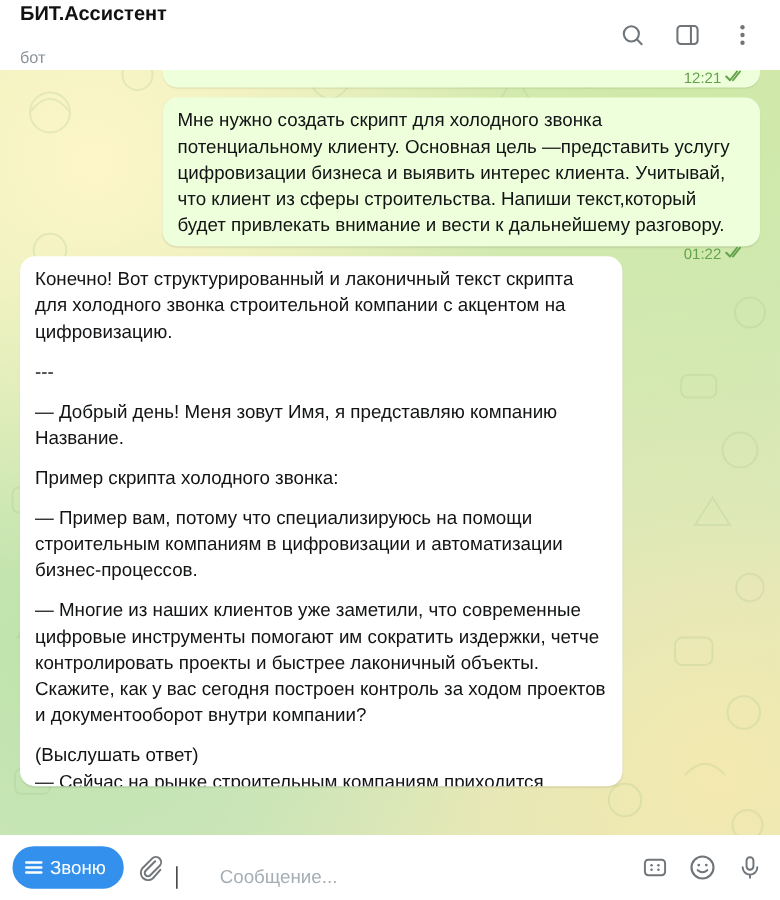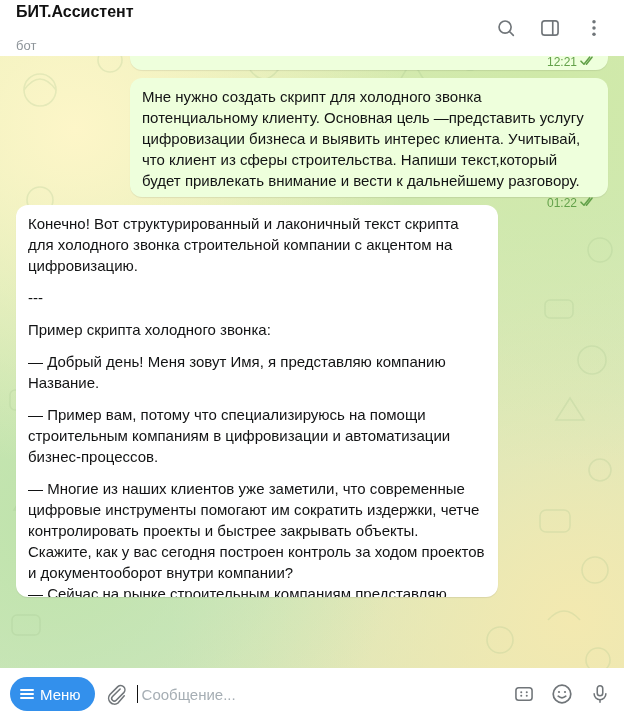--- a/index.html
+++ b/index.html
@@ -176,23 +176,24 @@
   }
   .attach-btn {
     width: 26px; height: 26px;
     display: flex; align-items: center; justify-content: center;
     cursor: pointer;
     flex: none;
   }
   .input-wrap {
     flex: 1;
     display: flex;
-    align-items: center;
+    align-items: flex-end;
     min-width: 0;
     height: 34px;
+    gap: 30px;
   }
   .caret {
     width: 1px;
     height: 18px;
     background: #111;
     margin-right: 2px;
     flex: none;
   }
   .msg-input {
     flex: 1;
@@ -311,38 +312,39 @@
               </svg>
           </span>
         </span>
       </div>
     </div>
 
     <div class="msg">
       <div class="bubble in truncated">
         <p>Конечно! Вот структурированный и лаконичный текст скрипта для холодного звонка строительной компании с акцентом на цифровизацию.</p>
         <p>---</p>
+        <p>— Добрый день! Меня зовут Имя, я представляю компанию Название.</p>
         <p>Пример скрипта холодного звонка:</p>
-        <p>— Добрый день! Меня зовут Имя, я представляю компанию Название.</p>
         <p>— Пример вам, потому что специализируюсь на помощи строительным компаниям в цифровизации и автоматизации бизнес-процессов.</p>
-        <p>— Многие из наших клиентов уже заметили, что современные цифровые инструменты помогают им сократить издержки, четче контролировать проекты и быстрее закрывать объекты. Скажите, как у вас сегодня построен контроль за ходом проектов и документооборот внутри компании?</p>
-        <div class="clip-text">— Сейчас на рынке строительным компаниям представляю</div>
+        <p>— Многие из наших клиентов уже заметили, что современные цифровые инструменты помогают им сократить издержки, четче контролировать проекты и быстрее лаконичный объекты. Скажите, как у вас сегодня построен контроль за ходом проектов и документооборот внутри компании?</p>
+        <p>(Выслушать ответ)</p>
+        <div class="clip-text">— Сейчас на рынке строительным компаниям приходится</div>
       </div>
     </div>
 
   </div>
 
   <div class="composer">
     <div class="menu-btn">
       <span class="burger">
           <i></i>
           <i></i>
           <i></i>
         </span>
-      <span>Меню</span>
+      <span>Звоню</span>
     </div>
     <div class="attach-btn">
       <svg width="22" height="22" viewBox="0 0 24 24">
         <path d="M16.5 6.5 L8.2 14.8 a2.8 2.8 0 0 0 4 4 l8.3-8.3 a4.6 4.6 0 0 0-6.5-6.5 l-8.6 8.6 a6.4 6.4 0 0 0 9 9 L21 14" fill="none" stroke="#707579" stroke-width="1.7" stroke-linecap="round" stroke-linejoin="round"></path>
       </svg>
     </div>
     <div class="input-wrap">
       <div class="caret"></div>
       <input class="msg-input" type="text" placeholder="Сообщение..." style="">
     </div>

